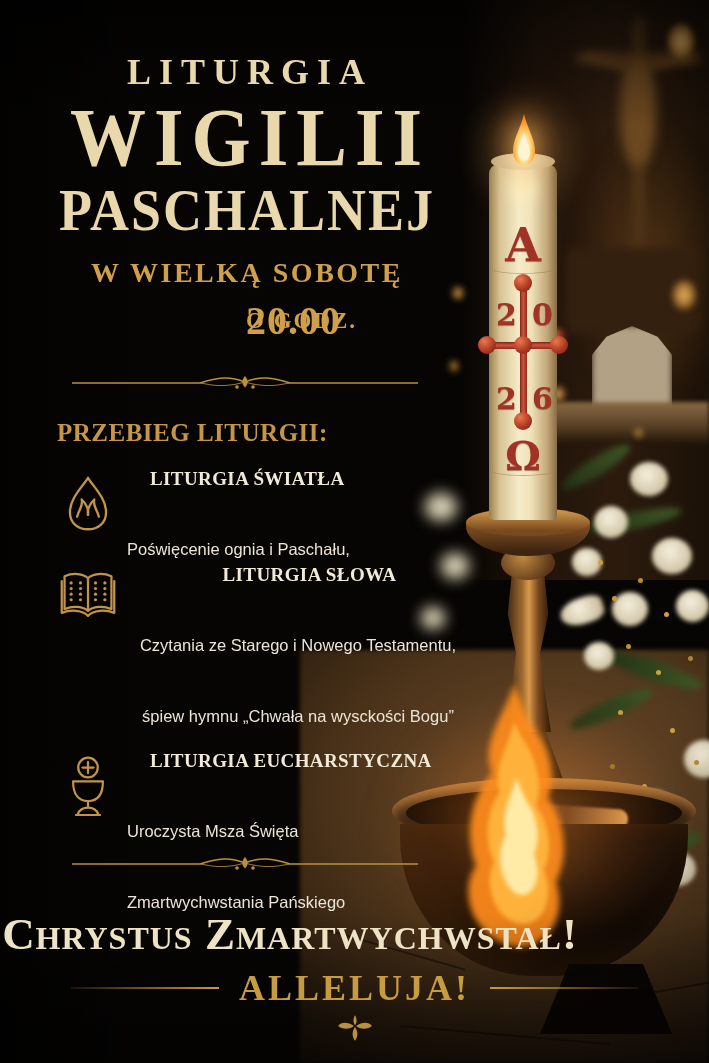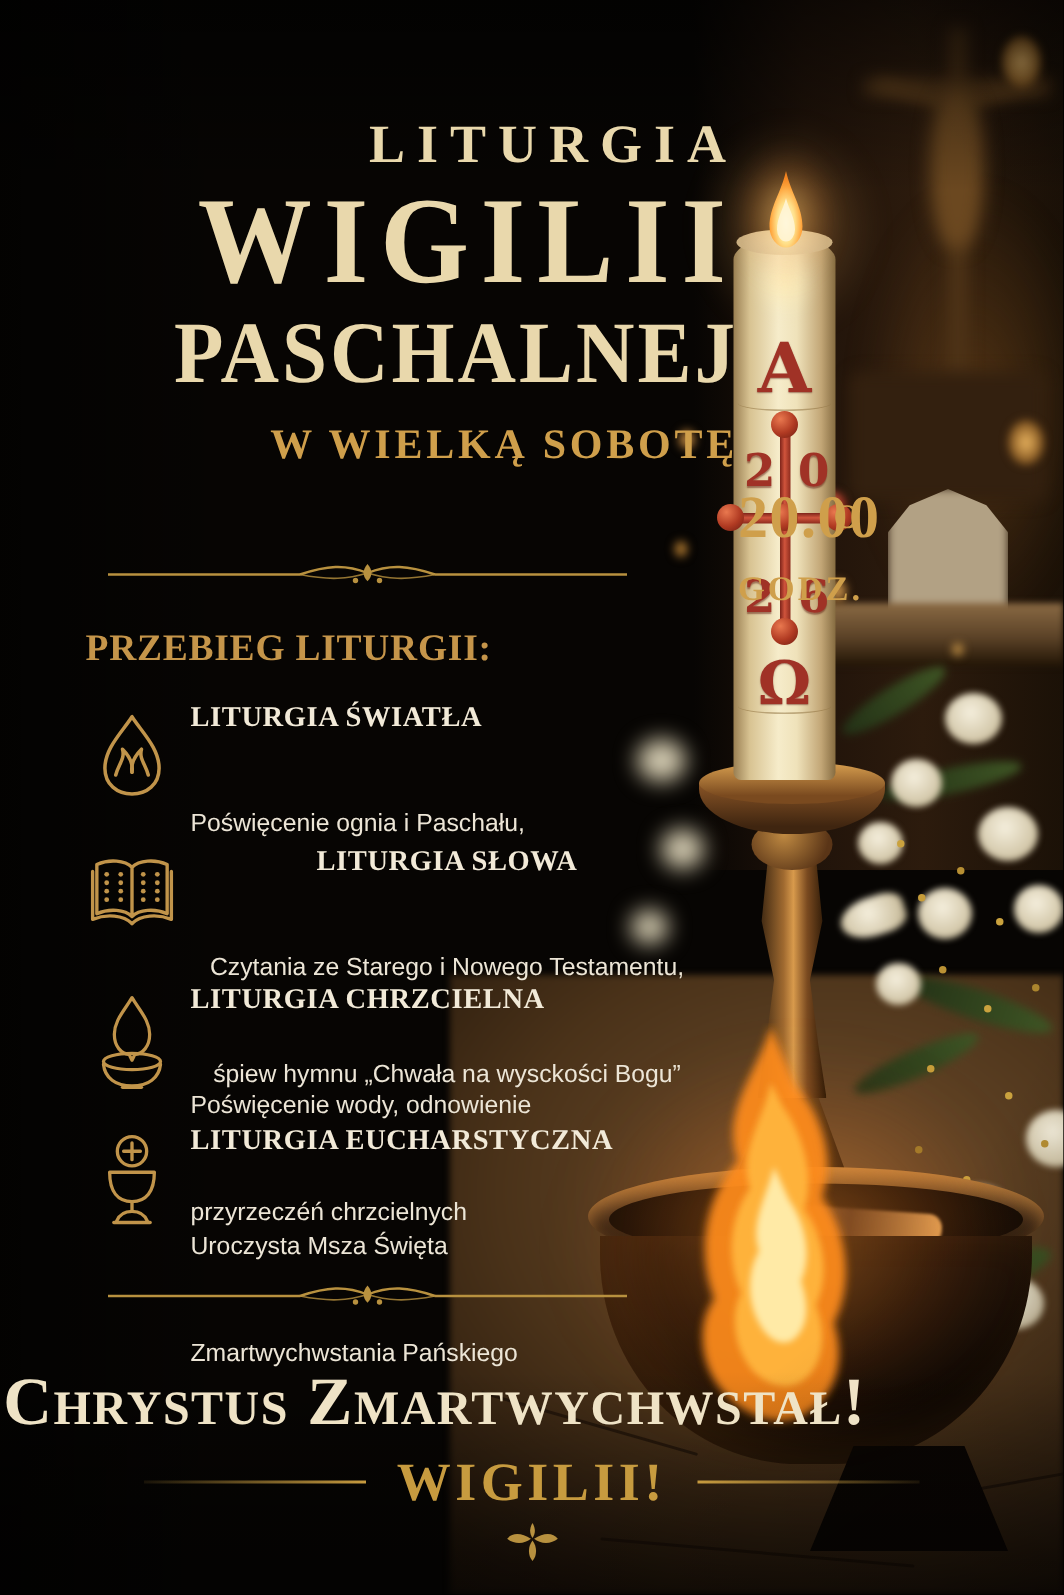--- a/index.html
+++ b/index.html
@@ -147,40 +147,40 @@
         background:radial-gradient(closest-side,rgba(255,150,50,.40),rgba(255,120,30,.12) 65%,transparent);}
   .bigfire{left:452px;top:682px;width:124px;height:286px;}
 
   .vignette{left:0;top:0;width:709px;height:1063px;pointer-events:none;
         background:radial-gradient(135% 100% at 35% 42%,transparent 52%,rgba(0,0,0,.55) 100%),
                    linear-gradient(90deg,rgba(0,0,0,.55) 0%,transparent 22%),
                    linear-gradient(180deg,rgba(0,0,0,.6) 0%,transparent 12%,transparent 86%,rgba(0,0,0,.5) 100%);}
 
   
   .content{left:0;top:0;width:709px;height:1063px;z-index:20;}
-  .hdr{left:0;top:76px;width:492px;text-align:right;color:#e9d8ac;}
+  .hdr{left:0;top:52px;width:492px;text-align:center;color:#e9d8ac;}
   .hdr>*{position:static;display:block;}
   .t1{font-size:36px;font-weight:bold;letter-spacing:8px;margin-left:8px;line-height:1.15;}
   .t2{font-size:76px;font-weight:bold;letter-spacing:8px;margin:8px 0 0 8px;line-height:.95;transform:scaleY(1.08);}
   .t3{font-size:54px;font-weight:bold;letter-spacing:2px;margin:10px 0 0 2px;line-height:1;transform:scaleY(1.08);}
   .date{font-size:28px;font-weight:bold;letter-spacing:2.5px;margin:18px 0 0 2px;color:#cf9f4b;line-height:1.2;}
   .time{margin-top:8px;color:#cf9f4b;line-height:48px;}
   .tl{font-size:23px;font-weight:bold;letter-spacing:2px;}
   .tv{font-size:40px;font-weight:bold;letter-spacing:1px;}
 
   .divider{left:72px;width:346px;height:18px;}
   .d1{top:374px;} .d2{top:855px;}
   .sched{left:57px;top:418px;margin:0;font-size:25px;font-weight:bold;letter-spacing:.5px;
         color:#c5954a;line-height:1.2;}
   .item{left:57px;width:412px;display:flex;gap:8px;align-items:flex-start;}
   .it1{top:466px;} .it2{top:562px;text-align:center;} .it3{top:654px;} .it4{top:748px;}
   .item *{position:static;}
   .icn{flex:0 0 62px;display:flex;justify-content:center;padding-top:6px;}
   .itxt{flex:1;}
-  .ittl{font-size:19px;font-weight:bold;letter-spacing:.4px;color:#f2ead8;line-height:1.35;margin-bottom:2px;}
+  .ittl{font-size:19px;font-weight:bold;letter-spacing:.4px;color:#f2ead8;line-height:1.35;margin-bottom:2px;margin-left:23px;}
   .iln{font-family:"Liberation Sans",sans-serif;font-size:16.5px;color:#ece5d6;line-height:27px;margin-top:44px;}
 
   .f1{left:0;top:910px;width:580px;text-align:center;font-variant:small-caps;
       font-size:45px;font-weight:bold;letter-spacing:1px;color:#efe3c6;line-height:1.1;}
   .f2row{left:0;top:966px;width:709px;display:flex;align-items:center;justify-content:center;gap:20px;}
   .f2row *{position:static;}
   .fline{width:148px;height:2px;}
   .fl-l{background:linear-gradient(90deg,rgba(199,155,63,.1),#c79b3f);}
   .fl-r{background:linear-gradient(270deg,rgba(199,155,63,.1),#c79b3f);}
   .f2{font-size:36px;font-weight:bold;letter-spacing:3px;color:#c79b3f;line-height:44px;}
@@ -378,35 +378,20 @@
           </g>
         </svg>
       </span>
       <div class="itxt">
         <div class="ittl">LITURGIA SŁOWA</div>
         <div class="iln">Czytania ze Starego i Nowego Testamentu,</div>
         <div class="iln">śpiew hymnu „Chwała na wysckości Bogu”</div>
       </div>
     </div>
 
-    <div class="item it3">
-      <span class="icn">
-        <svg width="58" height="70" viewBox="0 0 64 72" fill="none" stroke="#c1944a" stroke-width="2.4" stroke-linecap="round" stroke-linejoin="round">
-          <path d="M32 3 C26 13 19 20 19 30 C19 39 24 44 30 45 L32 49 L34 45 C40 44 45 39 45 30 C45 20 38 13 32 3 Z"></path>
-          <ellipse cx="32" cy="50" rx="21" ry="6"></ellipse>
-          <path d="M11 52 C12 62 20 68 32 68 C44 68 52 62 53 52"></path>
-          <path d="M25 69 L39 69"></path>
-        </svg>
-      </span>
-      <div class="itxt">
-        <div class="ittl">LITURGIA CHRZCIELNA</div>
-        <div class="iln">Poświęcenie wody, odnowienie</div>
-        <div class="iln">przyrzeczéń chrzcielnych</div>
-      </div>
-    </div>
 
     <div class="item it4">
       <span class="icn">
         <svg width="54" height="68" viewBox="0 0 58 70" fill="none" stroke="#c1944a" stroke-width="2.4" stroke-linecap="round" stroke-linejoin="round">
           <circle cx="29" cy="13" r="10.5"></circle>
           <path d="M29 7 L29 19 M23 13 L35 13"></path>
           <path d="M13 28 L45 28 C45 42 39 49 29 49 C19 49 13 42 13 28 Z"></path>
           <path d="M29 49 L29 56"></path>
           <path d="M18 63 C20 58 24 56 29 56 C34 56 38 58 40 63"></path>
           <path d="M16 64 L42 64"></path>
@@ -428,21 +413,21 @@
       </g>
       <path d="M173 2 C176.5 6 176.5 10 173 13.5 C169.5 10 169.5 6 173 2 Z" fill="#b8913f"></path>
       <circle cx="165" cy="13" r="1.8" fill="#b8913f"></circle>
         <circle cx="181" cy="13" r="1.8" fill="#b8913f"></circle>
     </svg>
 
     <div class="f1">Chrystus Zmartwychwstał!</div>
 
     <div class="f2row">
       <span class="fline fl-l"></span>
-      <span class="f2">WIGILII!</span>
+      <span class="f2">ALLELUJA!</span>
       <span class="fline fl-r"></span>
     </div>
 
     <svg class="orn" viewBox="0 0 36 26" fill="#b8913f">
       <path d="M18 1 C20 4.5 20 7.5 18 10.5 C16 7.5 16 4.5 18 1 Z"></path>
       <path d="M17 11 C11 7 5 7 2 11 C6 14.5 13 14.5 17 11 Z"></path>
       <path d="M19 11 C25 7 31 7 34 11 C30 14.5 23 14.5 19 11 Z"></path>
       <path d="M18 12 C21 16 21 21.5 18 25 C15 21.5 15 16 18 12 Z"></path>
     </svg>
 

